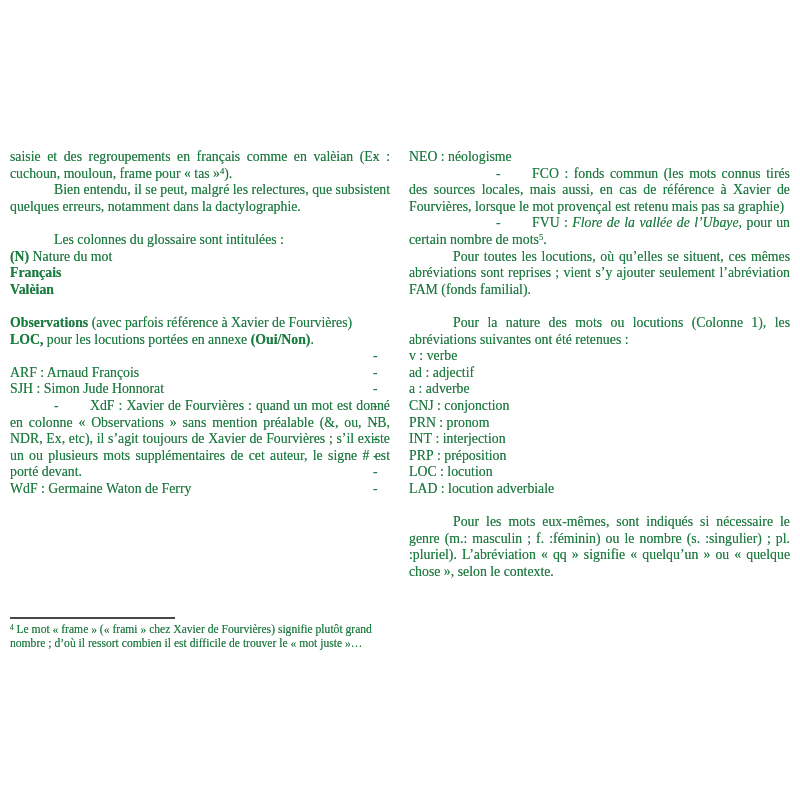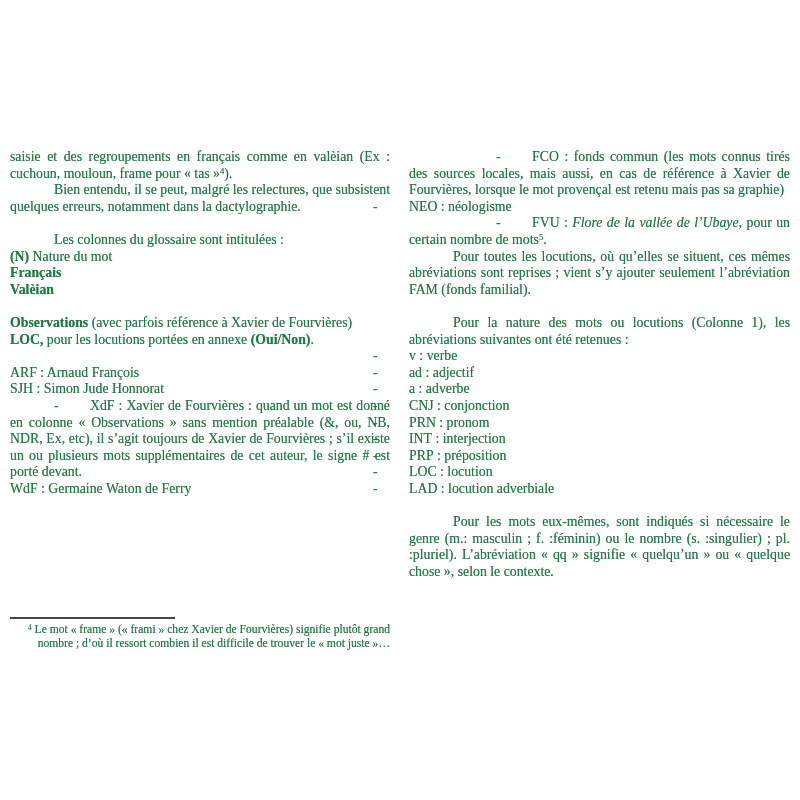--- a/index.html
+++ b/index.html
@@ -33,21 +33,21 @@
   
   .rs-b{font-weight:bold;}
   .rs-i{font-style:italic;}
   .rs-u{text-underline-offset:2px;}
   sup{font-size:.62em;line-height:0;vertical-align:baseline;position:relative;top:-.45em;}
   
   .footnote{position:absolute;width:381px;font-size:11.6px;line-height:14.4px;text-align:left;}
   .fn-left{left:10px;top:617px;width:380px;}
   .fn-right{left:409px;top:628px;}
   .fn-rule{width:165px;border-top:2px solid #474747;margin:0 0 4px 0;}
-  .fn-text{margin:0;text-align:right;}
+  .fn-text{margin:0;}
 </style>
 </head>
 <body>
 
 <div class="page">
 
   <section class="col col-left">
     <p class="para"><span>saisie et des regroupements en français comme en valèian (Ex&nbsp;: cuchoun, mouloun, frame pour «&nbsp;tas&nbsp;»</span><sup>4</sup><span>).</span></p>
     <p class="para ind"><span>Bien entendu, il se peut, malgré les relectures, que subsistent quelques erreurs, notamment dans la dactylographie.</span></p>
     <div class="vgap"></div>
@@ -67,22 +67,22 @@
     <div>
       <p class="para li-b"><span class="marker w36">-</span><span><span>ARF&nbsp;: Arnaud François</span></span></p>
       <p class="para li-b"><span class="marker w36">-</span><span><span>SJH&nbsp;: Simon Jude Honnorat</span></span></p>
       <p class="para li-b-hang"><span class="marker w36">-</span><span><span>XdF&nbsp;: Xavier de Fourvières&nbsp;: quand un mot est donné en colonne «&nbsp;Observations&nbsp;» sans mention préalable (&amp;, ou, NB, NDR, Ex, etc), il s’agit </span><span class="rs-u">toujours</span><span> de Xavier de Fourvières&nbsp;; s’il existe un ou plusieurs mots supplémentaires de cet auteur, le signe # est porté devant.</span></span></p>
       <p class="para li-b"><span class="marker w36">-</span><span><span>WdF&nbsp;: Germaine Waton de Ferry</span></span></p>
     </div>
   </section>
 
   <section class="col col-right">
     <div>
+      <p class="para li-b"><span class="marker w36">-</span><span><span>NEO&nbsp;: néologisme</span></span></p>
       <p class="para li-c-hang"><span class="marker w36">-</span><span><span>FCO&nbsp;: fonds commun (les mots connus tirés des sources locales, mais aussi, en cas de référence à Xavier de Fourvières, lorsque le mot provençal est retenu mais pas sa graphie)</span></span></p>
-      <p class="para li-b"><span class="marker w36">-</span><span><span>NEO&nbsp;: néologisme</span></span></p>
       <p class="para li-c-hang"><span class="marker w36">-</span><span><span>FVU&nbsp;: </span><span class="rs-i">Flore de la vallée de l’Ubaye,</span><span> pour un certain nombre de mots</span><sup>5</sup><span>.</span></span></p>
     </div>
 
     <p class="para ind"><span>Pour toutes les locutions, où qu’elles se situent, ces mêmes abréviations sont reprises&nbsp;; vient s’y ajouter seulement l’abréviation FAM (fonds familial).</span></p>
     <div class="vgap"></div>
     <p class="para ind"><span class="rs-u">Pour la nature des mots ou locutions</span><span> (Colonne 1), les abréviations suivantes ont été retenues&nbsp;:</span></p>
 
     <div>
       <p class="para li-b"><span class="marker w36">-</span><span><span>v&nbsp;: verbe</span></span></p>
       <p class="para li-b"><span class="marker w36">-</span><span><span>ad&nbsp;: adjectif</span></span></p>

